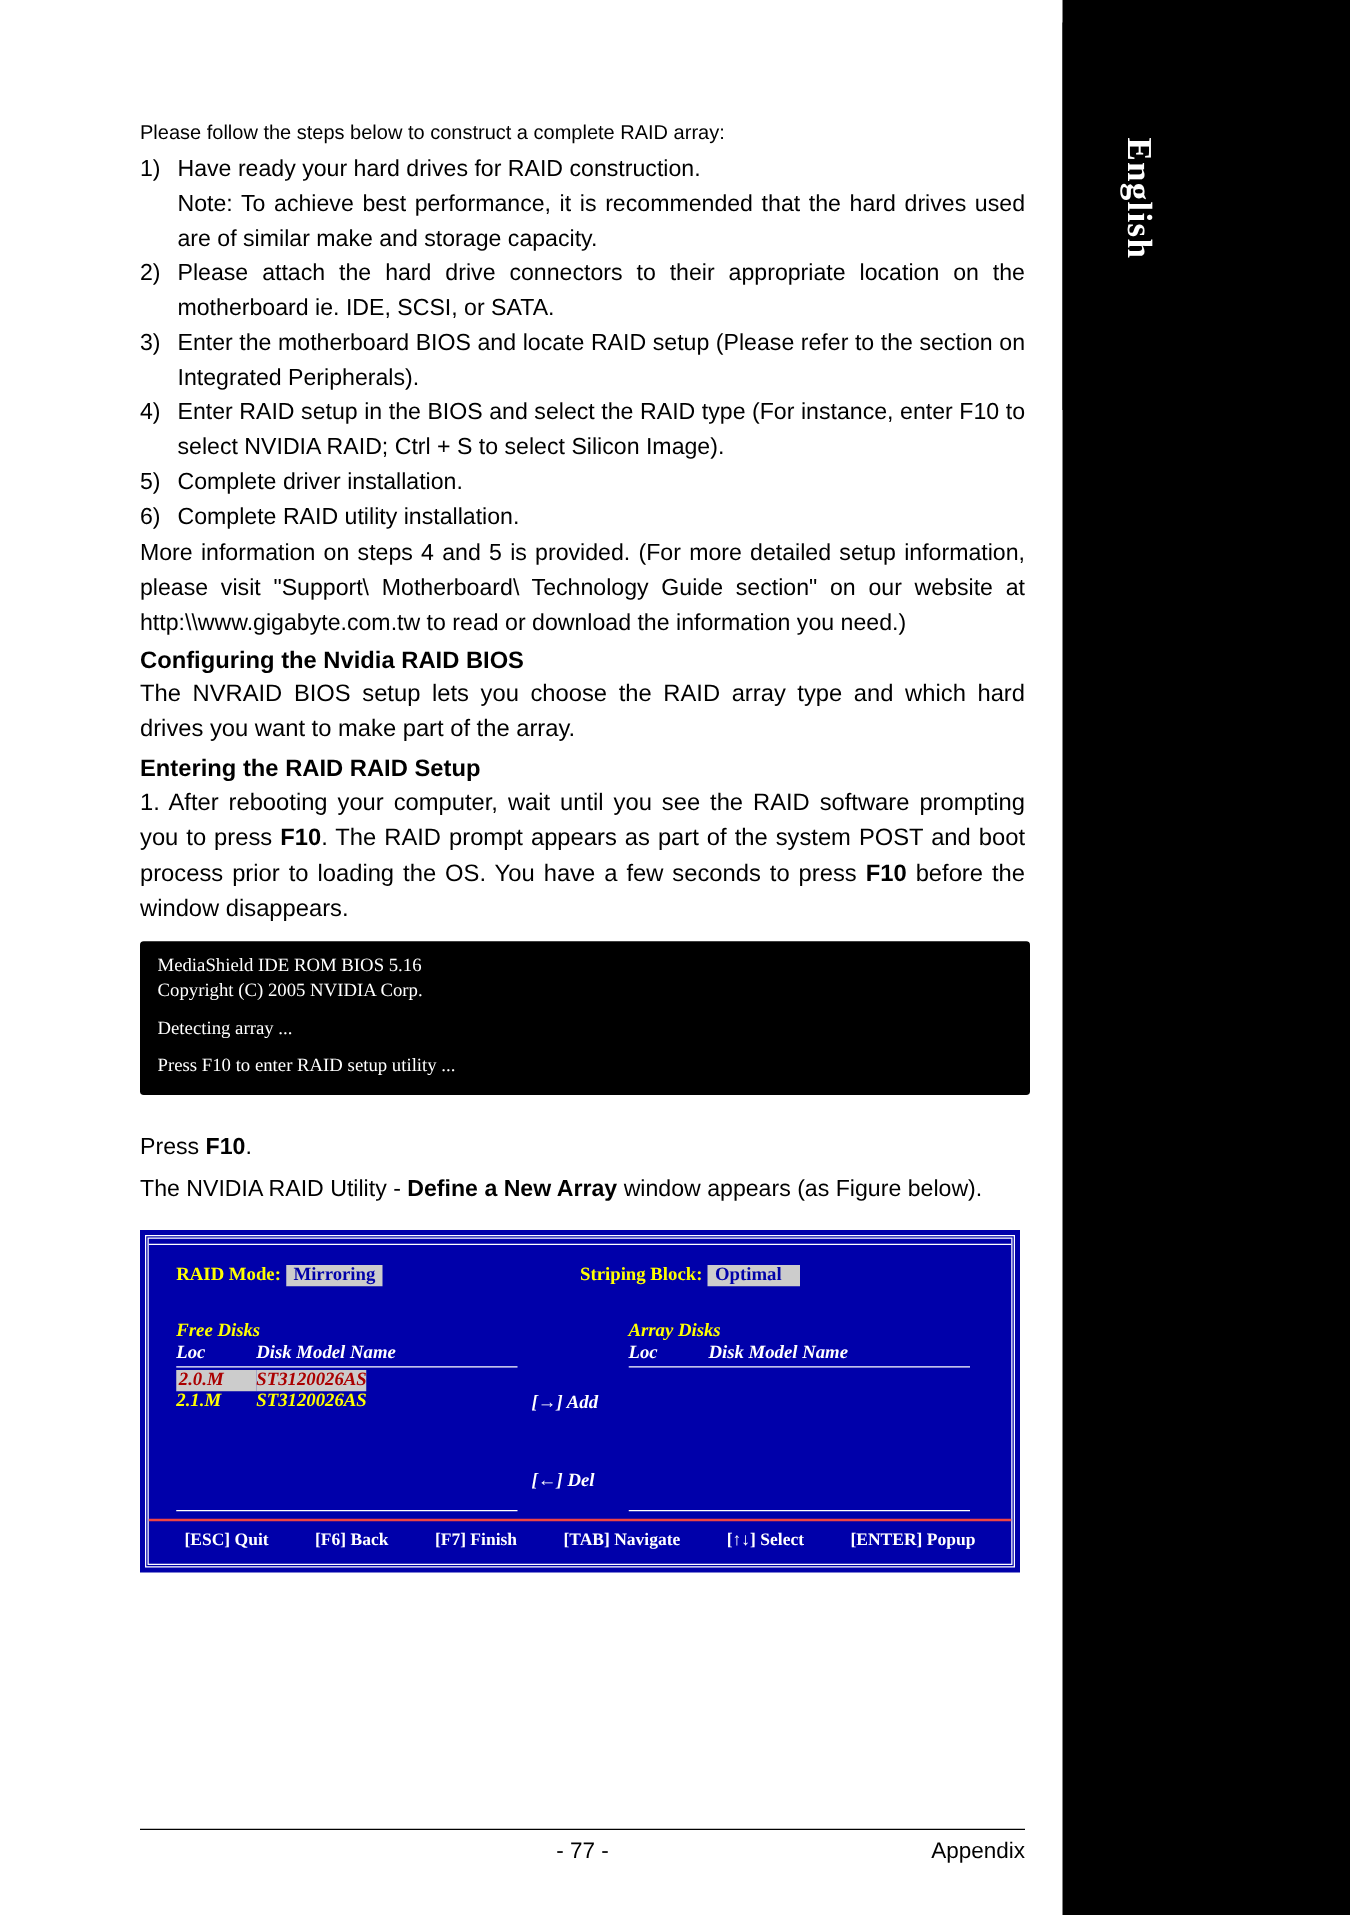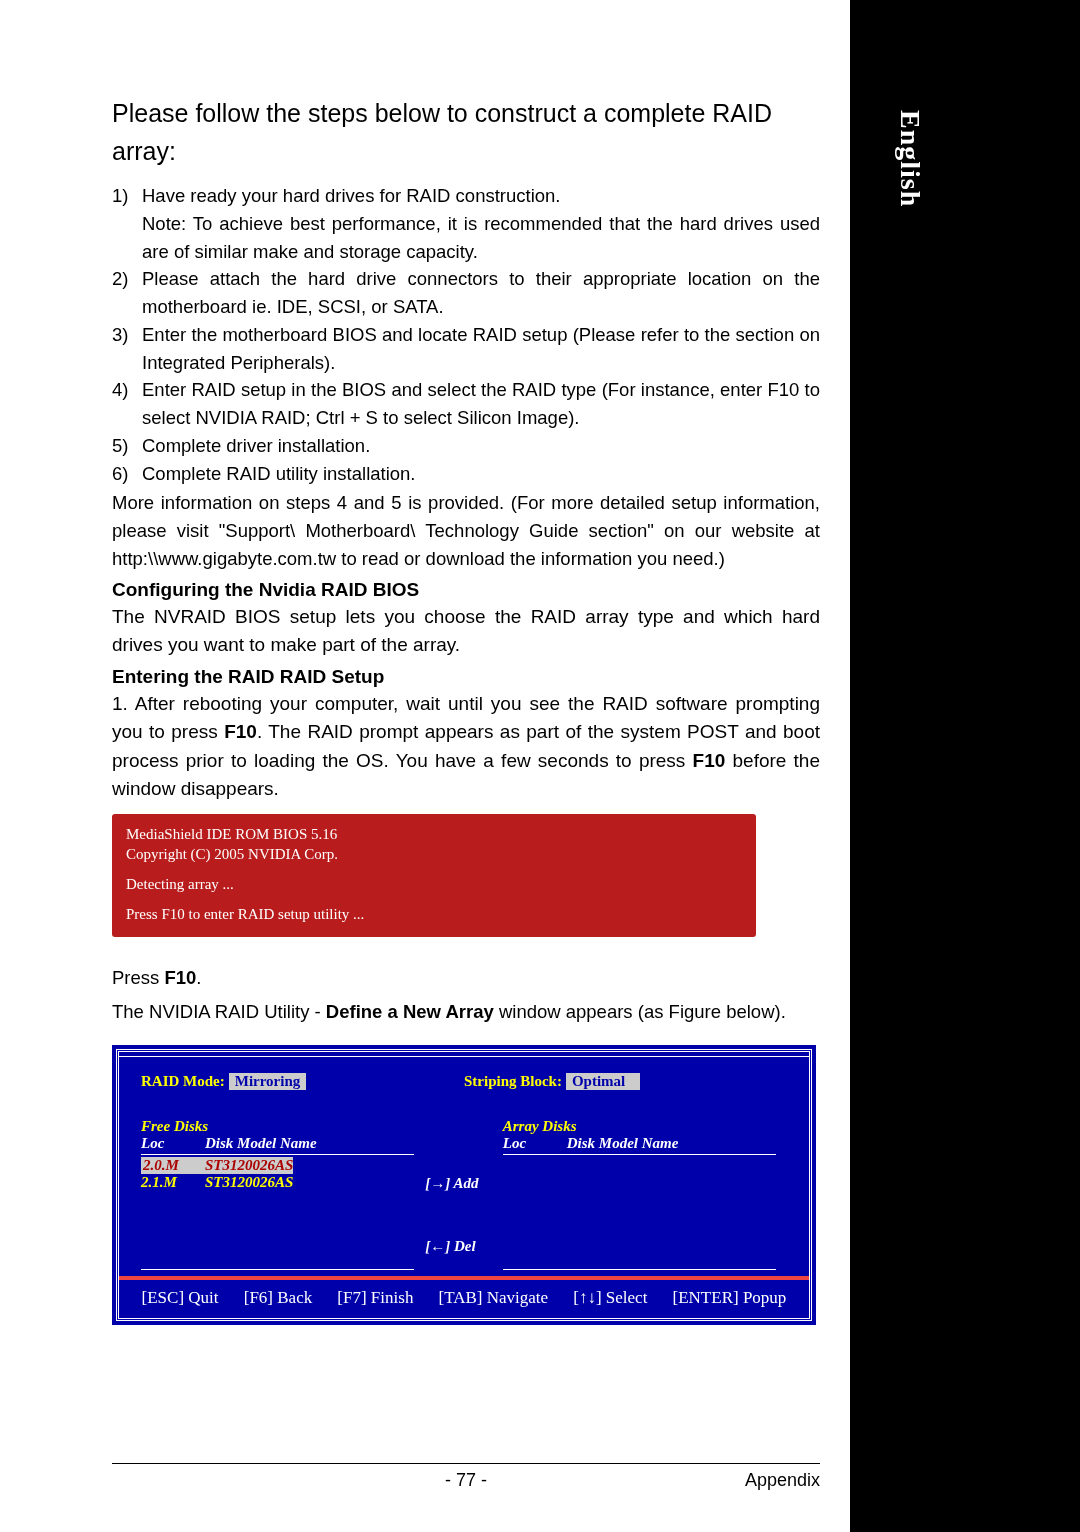--- a/index.html
+++ b/index.html
@@ -36,39 +36,39 @@
     font-family: 'Times New Roman', serif;
     font-size: 28px;
     font-weight: bold;
     writing-mode: vertical-rl;
     text-orientation: mixed;
     letter-spacing: 1px;
   }
   .content {
     padding: 0 30px 0 112px;
   }
-  .intro { font-size: 25px; line-height: 1.5; margin-bottom: 12px; }
+  .intro { font-size: 16px; line-height: 1.5; margin-bottom: 2px; }
   .steps { padding-left: 0; }
   .step { display: flex; font-size: 18.5px; line-height: 1.5; }
   .step .num { width: 30px; flex-shrink: 0; }
   .step .txt { flex: 1; text-align: justify; }
   .more { font-size: 18.5px; line-height: 1.5; text-align: justify; margin-top: 2px; }
   .h-bold { font-size: 19px; font-weight: bold; margin-top: 6px; margin-bottom: 2px; }
   .para { font-size: 19px; line-height: 1.5; text-align: justify; }
   .para .b { font-weight: bold; }
   .terminal {
     margin: 10px 0 0 0;
-    background: #b91c1c;
+    background: #000000;
     color: #fff;
     font-family: 'Times New Roman', serif;
     font-size: 15px;
     line-height: 1.35;
     padding: 10px 14px 12px 14px;
     border-radius: 3px;
-    width: 644px;
+    width: 712px;
   }
   .terminal .gap { height: 10px; }
   .press-line { font-size: 18.5px; margin-top: 30px; }
   .press-line .b { font-weight: bold; }
   .below-line { font-size: 18.5px; margin-top: 12px; }
   .below-line .b { font-weight: bold; }
 
   .raid-util {
     margin: 22px 0 0 0;
     width: 704px;
@@ -117,24 +117,24 @@
   .list-head { color: #ff0; font-weight: bold; }
   .list-sub { color: #fff; font-weight: bold; display: flex; }
   .list-sub .loc { width: 64px; }
   .list-underline { border-top: 1px solid #fff; margin: 2px 0; width: 96%; }
   .disk-row { display: flex; color: #ff0; font-weight: bold; }
   .disk-row .loc { width: 64px; }
   .disk-row.sel .loc, .disk-row.sel .name { background: #ccc; color: #a00; }
   .disk-row.sel .loc { padding-left: 2px; }
   .disk-list-area { height: 110px; }
   .footer-keys {
-    border-top: 4px solid #ef4444;
-    color: #fff;
-    font-weight: normal;
-    font-size: 17px;
+    border-top: 2px solid #ef4444;
+    color: #fff;
+    font-weight: bold;
+    font-size: 14px;
     display: flex;
     justify-content: space-around;
     padding: 8px 10px 10px 10px;
   }
   .page-footer {
     position: absolute;
     bottom: 41px;
     left: 112px;
     right: 30px;
     border-top: 1px solid #000;

